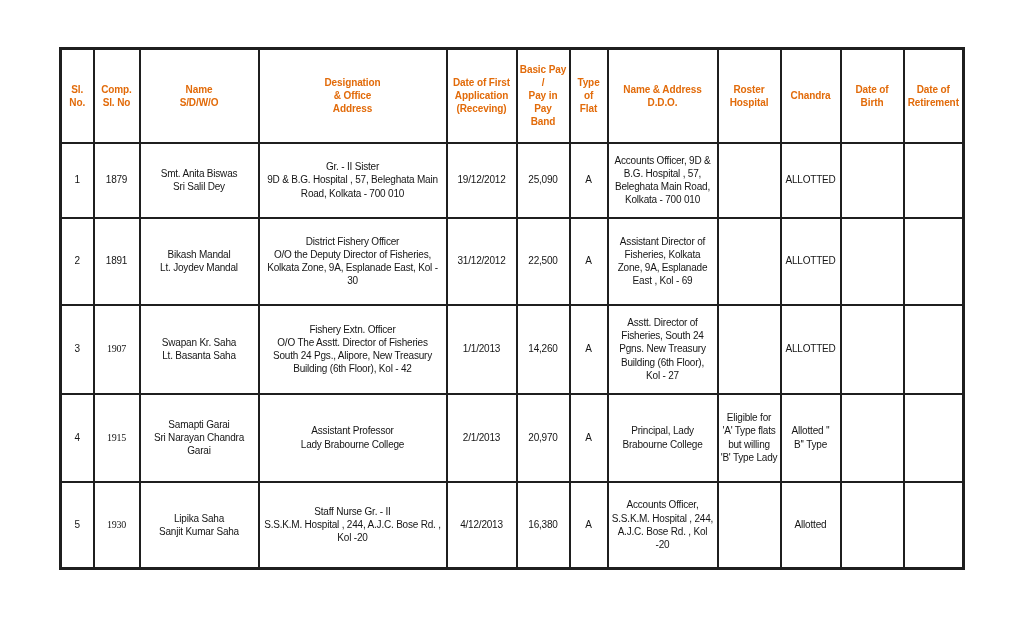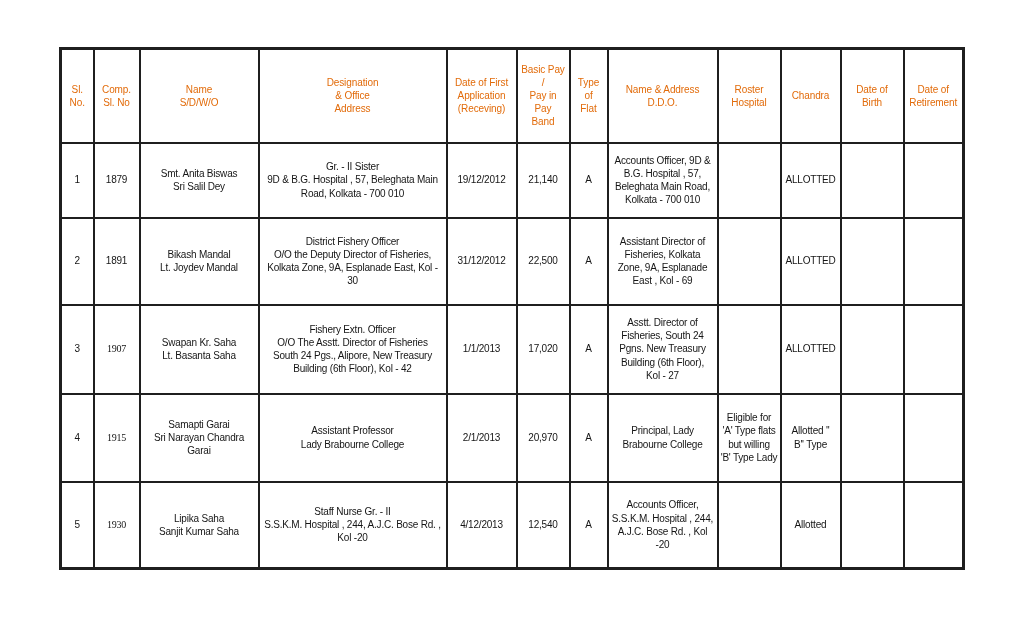--- a/index.html
+++ b/index.html
@@ -33,21 +33,21 @@
     overflow: hidden;
     padding: 1px 2px;
     color: #151515;
     font-size: 10px;
     line-height: 1.32;
     letter-spacing: -0.2px;
     font-weight: normal;
   }
   table.alloc th {
     color: #E26B0A;
-    font-weight: normal;
+    font-weight: bold;
     line-height: 1.3;
     letter-spacing: -0.1px;
   }
   td.serif {
     font-family: "Liberation Serif", serif;
     font-size: 10.5px;
     letter-spacing: 0;
   }
   td.bold { font-weight: bold; }
   td.roster-note {
@@ -110,21 +110,21 @@
 
     <tr style="height:75px">
       <td>1</td>
       <td>1879</td>
       <td>Smt. Anita Biswas
 Sri Salil Dey</td>
       <td>Gr. - II   Sister
 9D &amp; B.G. Hospital , 57, Beleghata Main
 Road, Kolkata - 700 010</td>
       <td>19/12/2012</td>
-      <td>21,140</td>
+      <td>25,090</td>
       <td>A</td>
       <td>Accounts Officer, 9D &amp;
 B.G. Hospital , 57,
 Beleghata Main Road,
 Kolkata - 700 010</td>
       <td></td>
       <td>ALLOTTED</td>
       <td></td>
       <td></td>
     </tr>
@@ -154,21 +154,21 @@
     <tr style="height:89px">
       <td>3</td>
       <td class="serif">1907</td>
       <td>Swapan Kr. Saha
 Lt. Basanta Saha</td>
       <td>Fishery Extn. Officer
 O/O The Asstt. Director of Fisheries
 South 24 Pgs., Alipore, New Treasury
 Building (6th Floor), Kol - 42</td>
       <td>1/1/2013</td>
-      <td>17,020</td>
+      <td>14,260</td>
       <td>A</td>
       <td>Asstt. Director of
 Fisheries, South 24
 Pgns. New Treasury
 Building  (6th Floor),
 Kol - 27</td>
       <td></td>
       <td>ALLOTTED</td>
       <td></td>
       <td></td>
@@ -199,21 +199,21 @@
 
     <tr style="height:87px">
       <td>5</td>
       <td class="serif">1930</td>
       <td>Lipika Saha
 Sanjit Kumar Saha</td>
       <td>Staff Nurse Gr. - II
 S.S.K.M. Hospital , 244, A.J.C. Bose Rd. ,
 Kol -20</td>
       <td>4/12/2013</td>
-      <td>12,540</td>
+      <td>16,380</td>
       <td>A</td>
       <td>Accounts Officer,
 S.S.K.M. Hospital , 244,
 A.J.C. Bose Rd. , Kol -20</td>
       <td></td>
       <td class="bold">Allotted</td>
       <td></td>
       <td></td>
     </tr>
   </tbody>

